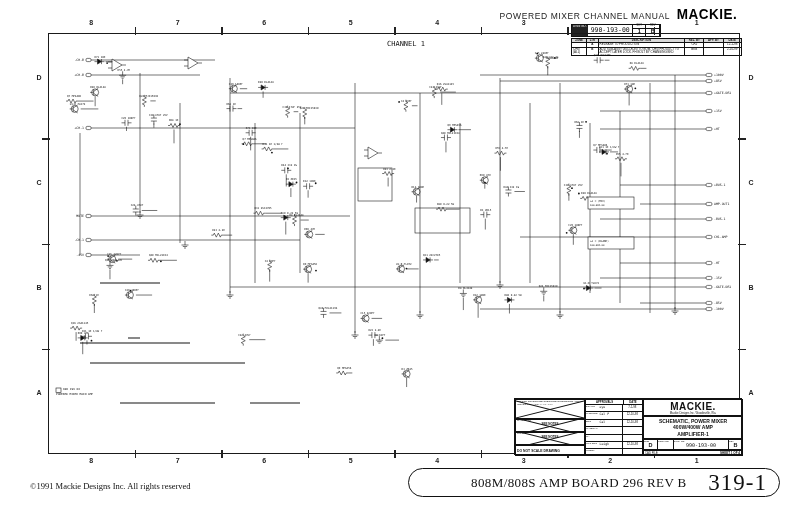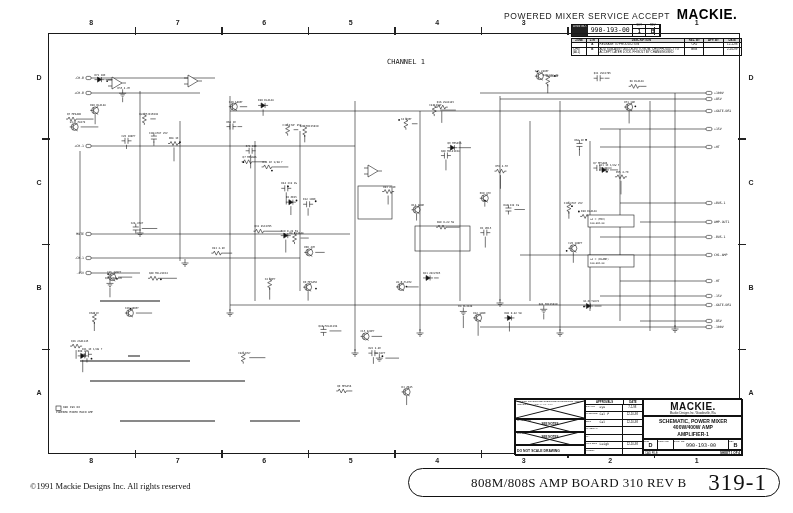--- a/index.html
+++ b/index.html
@@ -47,21 +47,21 @@
           box-sizing:border-box;display:flex;align-items:center;background:#fff;}
   .banner .btxt{font-size:13px;letter-spacing:.4px;margin-left:62px;white-space:nowrap;}
   .banner .bcode{font-size:23px;margin-left:auto;margin-right:12px;letter-spacing:1px;}
   .copyright{position:absolute;left:30px;top:481px;font-size:8.5px;}
 </style>
 </head>
 <body>
 
 <div class="page">
 
-  <div class="hdr-title">POWERED MIXER SERVICE ACCEPT</div>
+  <div class="hdr-title">POWERED MIXER CHANNEL MANUAL</div>
   <div class="logo-big">MACKIE.</div>
 
   <div class="docbox">
     <div class="lbl">DWG NO.</div>
     <div class="val mono">990-193-00</div>
     <div class="cell">
       <span class="cl">SHT</span>
       <span class="cv">1</span>
     </div>
     <div class="cell">
@@ -139,21 +139,21 @@
       <div class="tickv" style="left:653.5px;top:27px;"></div>
       <div class="tickv" style="left:653.5px;top:450px;"></div>
       <div class="tickh" style="left:42px;top:138.25px;"></div>
       <div class="tickh" style="left:738px;top:138.25px;"></div>
       <div class="tickh" style="left:42px;top:243.5px;"></div>
       <div class="tickh" style="left:738px;top:243.5px;"></div>
       <div class="tickh" style="left:42px;top:348.75px;"></div>
       <div class="tickh" style="left:738px;top:348.75px;"></div>
     </div>
 
-  <div class="abs" id="schwrap" style="left:48px;top:34px;width:692px;height:379px;"><svg width="692" height="421" viewBox="48 33 692 421" xmlns="http://www.w3.org/2000/svg">
+  <div class="abs" id="schwrap" style="left:48px;top:16px;width:692px;height:379px;"><svg width="692" height="421" viewBox="48 33 692 421" xmlns="http://www.w3.org/2000/svg">
        <g stroke="#1a1a1a" stroke-width="0.6" fill="none">
           <rect x="86" y="75.4" width="5" height="3.2" rx="1.2" fill="#fff"></rect>
           <line x1="91" y1="77" x2="215" y2="77"></line>
           <rect x="86" y="90.4" width="5" height="3.2" rx="1.2" fill="#fff"></rect>
           <line x1="91" y1="92" x2="200" y2="92"></line>
           <rect x="86" y="143.4" width="5" height="3.2" rx="1.2" fill="#fff"></rect>
           <line x1="91" y1="145" x2="355" y2="145"></line>
           <rect x="86" y="231.4" width="5" height="3.2" rx="1.2" fill="#fff"></rect>
           <line x1="91" y1="233" x2="350" y2="233"></line>
           <rect x="86" y="255.4" width="5" height="3.2" rx="1.2" fill="#fff"></rect>
@@ -983,18 +983,18 @@
         <div style="font-size:5.5px;font-weight:bold;text-align:center;">B</div>
       </div>
     </div>
     <div class="tb" style="left:128px;top:51px;width:100px;height:6px;display:flex;align-items:center;">
       <div style="font-size:2.8px;padding-left:1px;">CAD FILE:</div>
       <div style="font-size:3px;margin-left:auto;padding-right:2px;font-weight:bold;">SHEET 1 OF 4</div>
     </div>
   </div>
 
   <div class="banner">
-    <div class="btxt serif">808M/808S AMP BOARD 310 REV B</div>
+    <div class="btxt serif">808M/808S AMP BOARD 296 REV B</div>
     <div class="bcode serif">319-1</div>
   </div>
   <div class="copyright serif">©1991 Mackie Designs Inc. All rights reserved</div>
 
 </div>
 
 </body></html>

